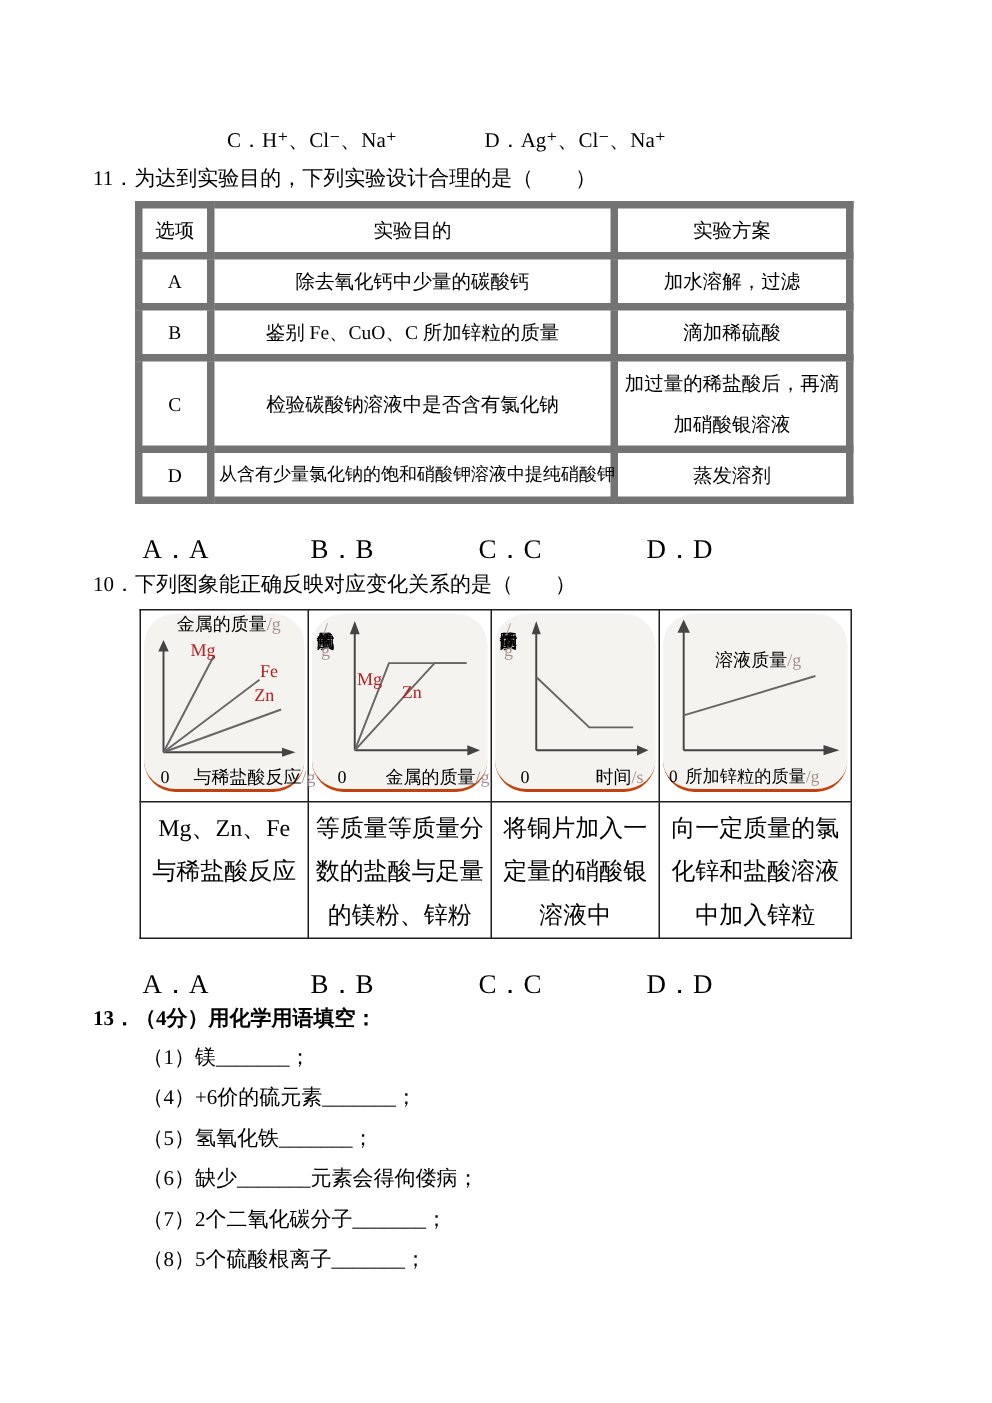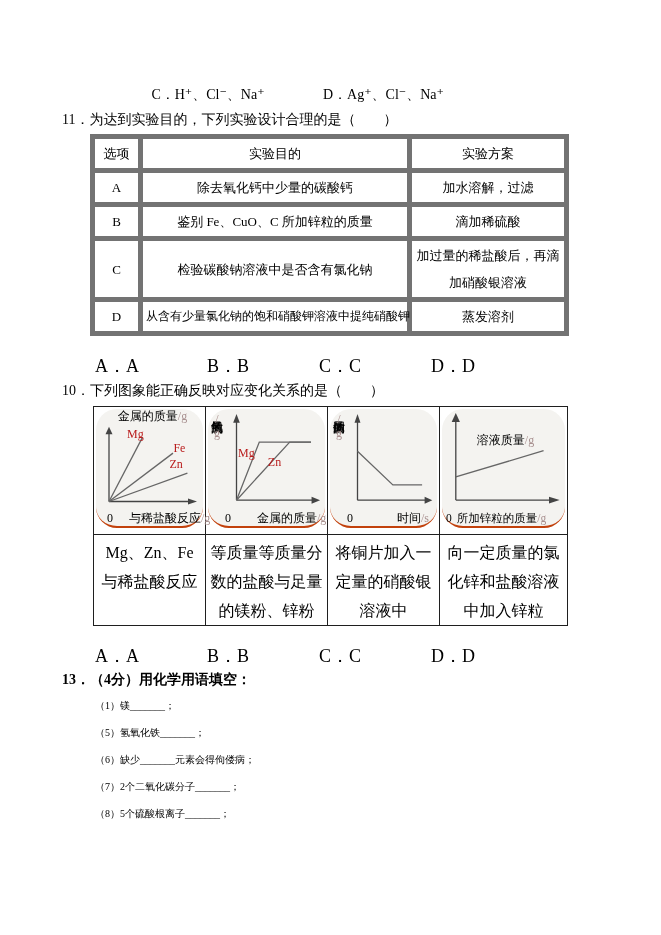--- a/index.html
+++ b/index.html
@@ -59,21 +59,21 @@
   .series-label{position:absolute;transform:translate(-50%,-50%);font-size:12px;color:#b91c1c;white-space:nowrap;text-align:right;}
   .gx{position:absolute;bottom:0;left:4px;right:2px;font-size:12px;line-height:15px;display:flex;white-space:nowrap;}
   .gx-a{padding-left:7px;gap:16px;}
   .gx-b{padding-left:13px;gap:26px;}
   .gx-c{justify-content:space-between;padding-left:13px;padding-right:6px;}
   .gx-d{gap:5px;font-size:11.5px;}
   .unit{color:#a8908f;}
   
   .sec-title{font-weight:bold;font-size:15px;line-height:22px;margin-top:5px;}
   .q13-stem{font-size:14px;line-height:24px;margin-top:2px;font-weight:bold;}
-  .items{padding-left:33px;font-size:10px;}
+  .items{padding-left:33px;font-size:14px;}
   .items .item{line-height:27px;}
 </style>
 </head>
 <body>
 
 <div class="page">
 
   <div class="ion-row">
     <span class="ion-c">C．H⁺、Cl⁻、Na⁺</span><span>D．Ag⁺、Cl⁻、Na⁺</span>
   </div>
@@ -225,19 +225,20 @@
     </table>
 
   <div class="opts">
     <span>A．A</span><span>B．B</span><span>C．C</span><span>D．D</span>
   </div>
 
   <div class="q13-stem">13．（4分）用化学用语填空：</div>
 
   <div class="items">
     <div class="item">（1）镁_______；</div>
+    <div class="item">（4）+6价的硫元素_______；</div>
     <div class="item">（5）氢氧化铁_______；</div>
     <div class="item">（6）缺少_______元素会得佝偻病；</div>
     <div class="item">（7）2个二氧化碳分子_______；</div>
     <div class="item">（8）5个硫酸根离子_______；</div>
   </div>
 
 </div>
 
 </body></html>

